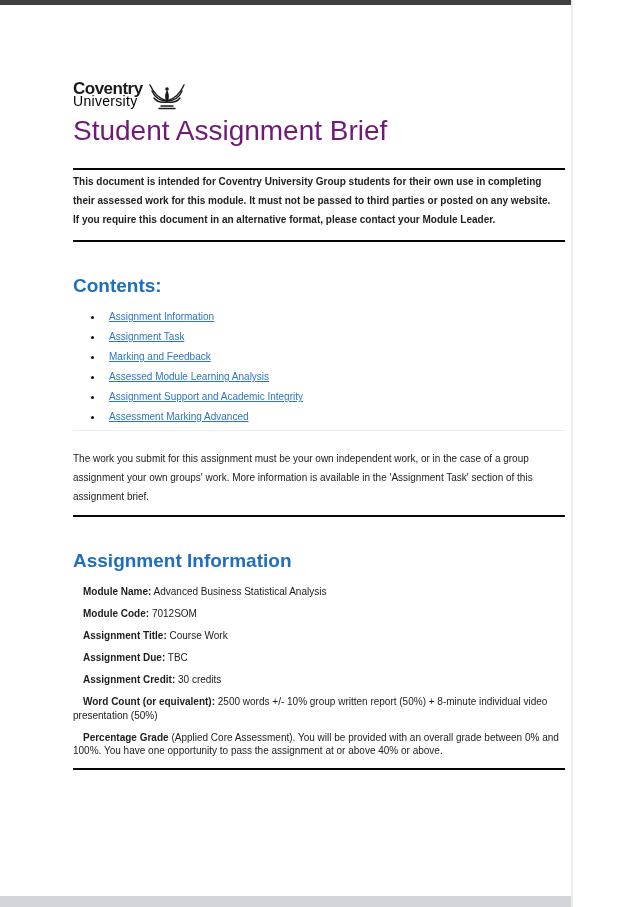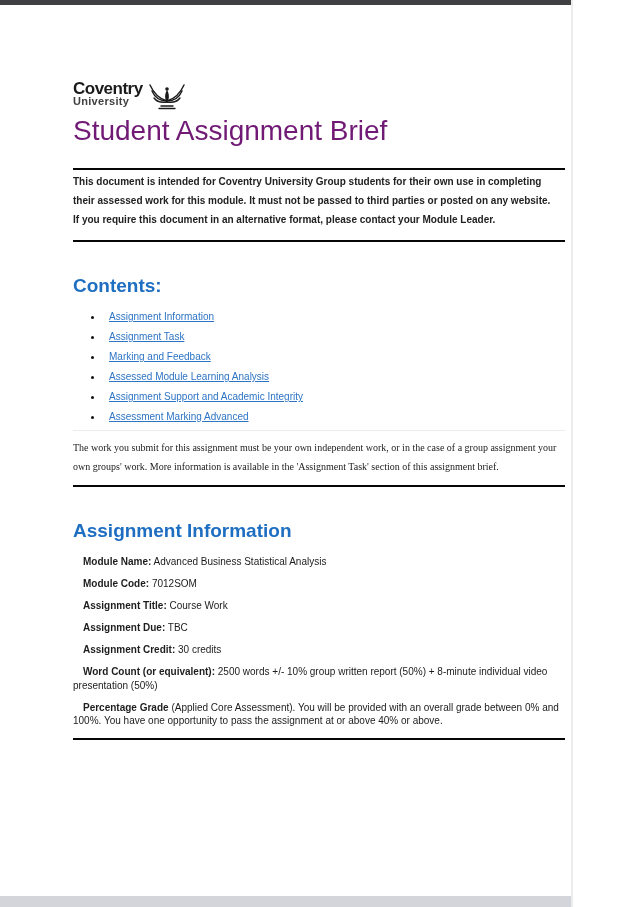--- a/index.html
+++ b/index.html
@@ -33,21 +33,21 @@
     margin-top: 76px;
     display: flex;
     align-items: flex-start;
   }
   .logo-text { display: flex; flex-direction: column; }
   .logo-l1 {
     font-size: 17px; font-weight: 700; letter-spacing: -0.5px; color: #1a1a1a;
     line-height: 16px;
   }
   .logo-l2 {
-    font-size: 11px; font-weight: 700; letter-spacing: 0.3px; color: #404040;
+    font-size: 14px; font-weight: 400; letter-spacing: 0.3px; color: #000000;
     line-height: 13px; margin-top: -2px;
   }
   .phoenix { margin-left: 4px; margin-top: 0px; }
   
   h1.title {
     margin-top: 4px;
     font-size: 28px;
     font-weight: 400;
     color: #701a75;
     letter-spacing: 0px;
@@ -89,27 +89,26 @@
   }
   ul.contents li::marker { color: #111; font-size: 9px; }
   ul.contents a {
     color: #2d74c4;
     text-decoration: underline;
     padding-left: 6px;
   }
   .hl { margin-top: 6px; }
   
   .ownwork {
-    margin-top: 7px;
+    margin-top: 18px;
     font-size: 10px;
     font-weight: 400;
     color: #1b1b1b;
     line-height: 19px;
     width: 488px;
-    font-family: Liberation Serif, serif;
   }
   
   .fields { margin-top: 13px; }
   .field {
     font-size: 10px;
     line-height: 13.5px;
     margin-bottom: 8.5px;
     color: #1b1b1b;
   }
   .field b { font-weight: 700; color: #1d1d1d; padding-left: 10px; }

